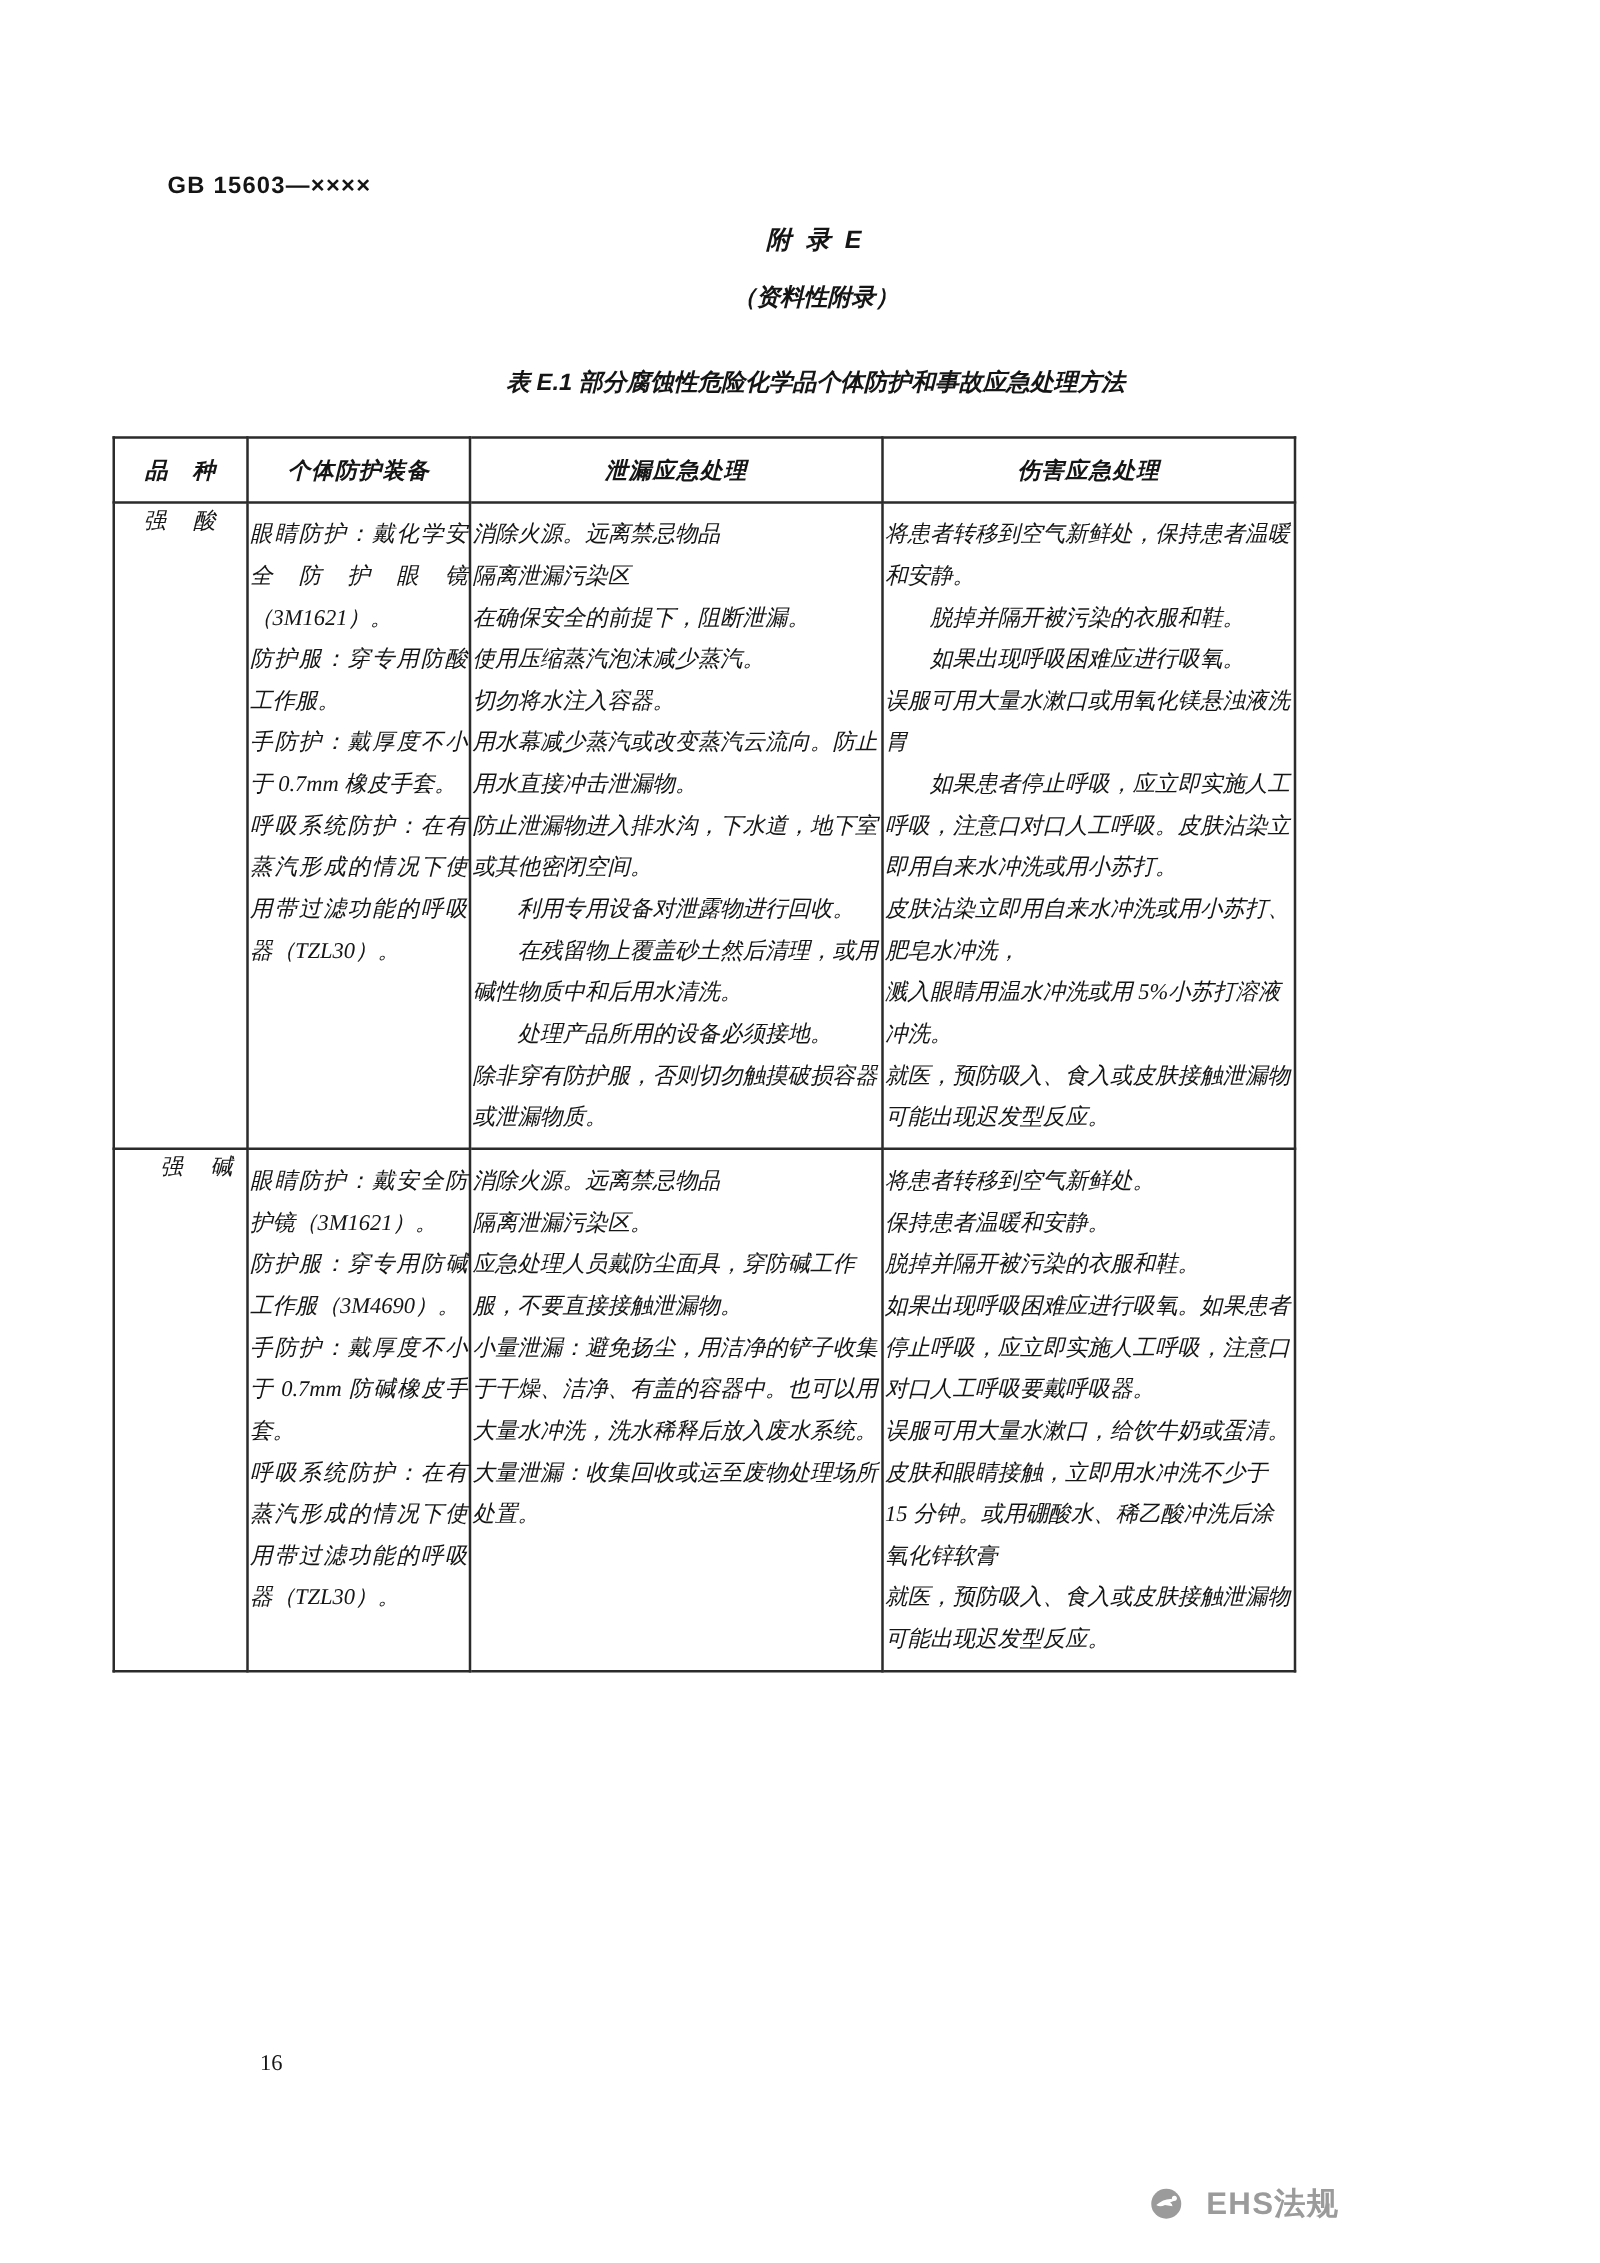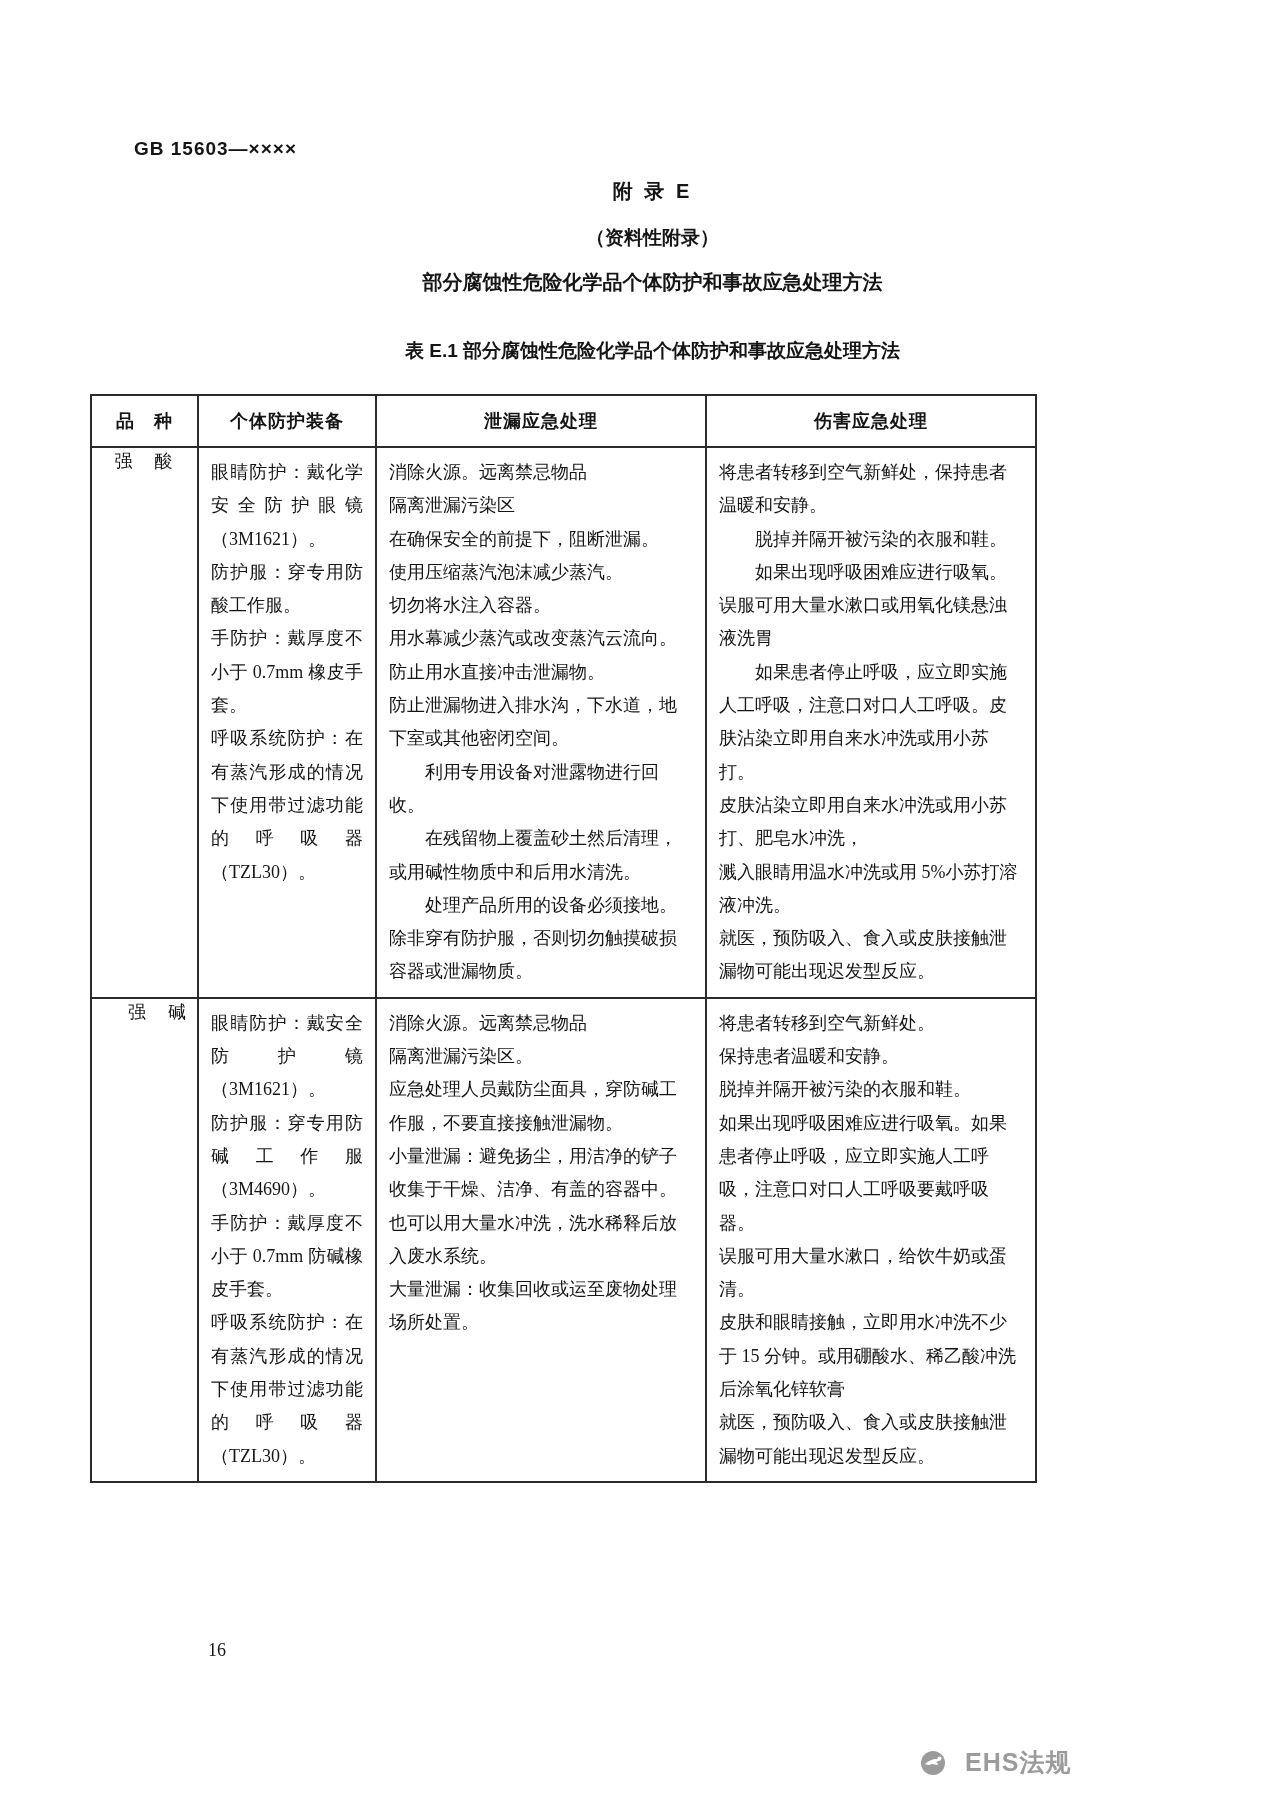--- a/index.html
+++ b/index.html
@@ -8,21 +8,21 @@
     background:#ffffff;color:#151515;
     font-family:"Liberation Serif","DejaVu Serif",serif;
     position:relative;overflow:hidden;
   }
   .page{position:absolute;inset:0;}
   .doc-number{
     position:absolute;top:138px;left:134px;
     font-family:"Liberation Sans","DejaVu Sans",sans-serif;
     font-weight:700;font-size:19px;letter-spacing:1px;
   }
-  .content{position:absolute;left:90px;top:0;width:1125px;}
+  .content{position:absolute;left:90px;top:0;width:1125px;font-style:italic;}
   .h-appendix{
     margin:178px 0 0 0;text-align:center;
     font-family:"Liberation Sans","DejaVu Sans",sans-serif;
     font-weight:700;font-size:20px;letter-spacing:3px;
   }
   .h-sub{
     margin:20px 0 0 0;text-align:center;
     font-family:"Liberation Sans","DejaVu Sans",sans-serif;
     font-weight:700;font-size:19px;
   }
@@ -52,21 +52,21 @@
   }
   table.main th{
     font-weight:600;padding:13px 4px;
     letter-spacing:1px;
     margin-left:47px;
   }
   td.species{
     vertical-align:middle;text-align:center;
     font-size:19px;letter-spacing:2px;
   }
-  td.cellbody{padding:8px 12px;line-height:1.85;}
+  td.cellbody{padding:8px 1px;line-height:1.85;}
   td.cellbody p{margin:0;}
   td.just{text-align:justify;}
   td.cellbody p.indent{text-indent:2em;}
   .page-number{
     position:absolute;left:208px;top:1640px;
     font-size:18px;
   }
   .watermark{
     position:absolute;left:918px;top:1746px;
     display:flex;align-items:center;gap:17px;
@@ -78,21 +78,20 @@
 </head>
 <body>
 
 <div class="page">
 
   <div class="doc-number">GB 15603—××××</div>
 
   <div class="content">
     <div class="h-appendix">附 录 E</div>
     <div class="h-sub">（资料性附录）</div>
-    <div class="h-title">部分腐蚀性危险化学品个体防护和事故应急处理方法</div>
     <div class="table-caption">表 E.1  部分腐蚀性危险化学品个体防护和事故应急处理方法</div>
 
     <table class="main">
       <colgroup>
         <col class="c1">
           <col class="c2">
           <col class="c3">
           <col class="c4">
       </colgroup>
       <thead>

